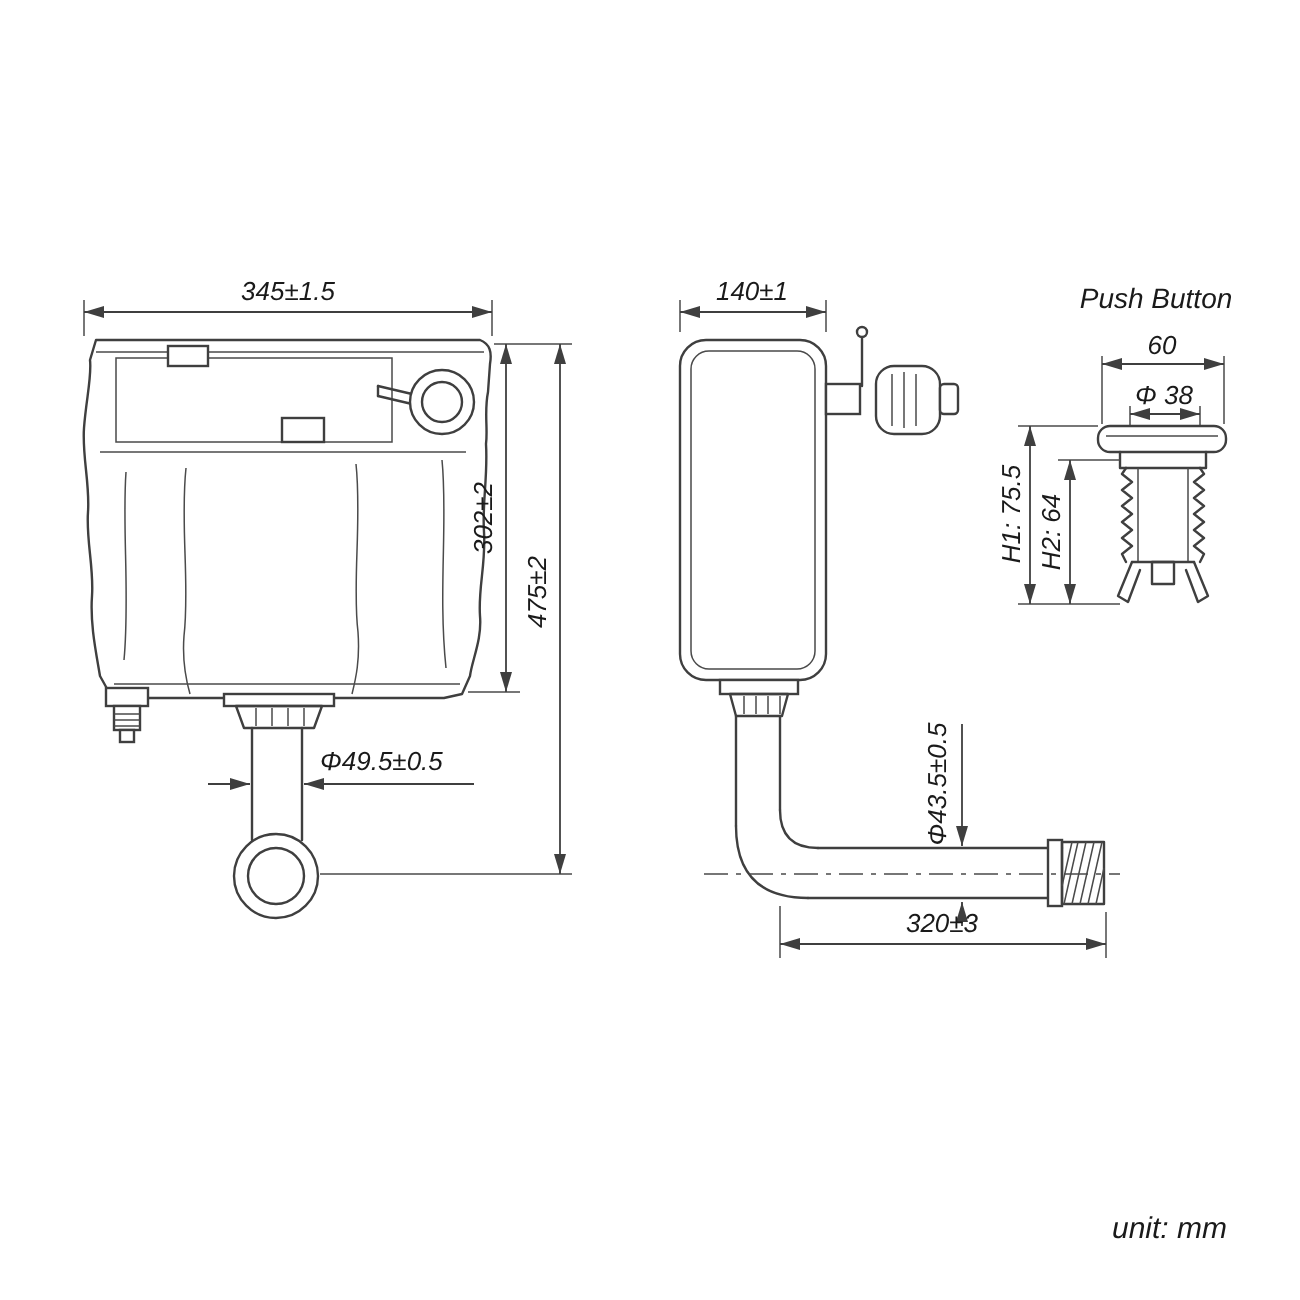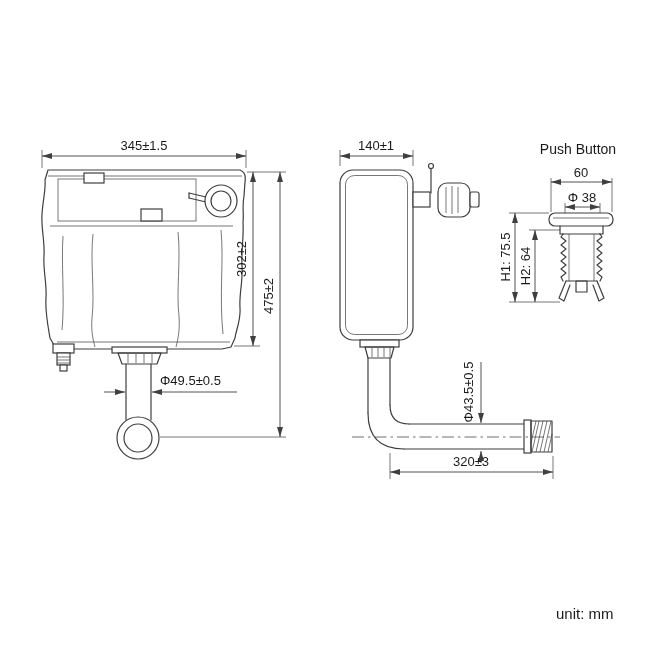--- a/index.html
+++ b/index.html
@@ -2,20 +2,21 @@
 <html><head>
 <meta charset="utf-8">
 <style>
   html,body { margin:0; padding:0; background:#ffffff; }
   .canvas {
     position:relative;
     width:650px; height:650px;
     background:#ffffff;
     font-family:"Liberation Sans", sans-serif;
     overflow:hidden;
+    font-style:italic;
   }
   svg text {
     font-family:"Liberation Sans", sans-serif;
     font-size:13px;
     fill:#1a1a1a;
   }
   svg .t14 { font-size:14px; }
   svg .t15 { font-size:15px; }
   .ol { fill:none; stroke:#3f3f3f; stroke-width:1.2; stroke-linejoin:round; stroke-linecap:round; }
   .th { fill:none; stroke:#4a4a4a; stroke-width:0.75; }

